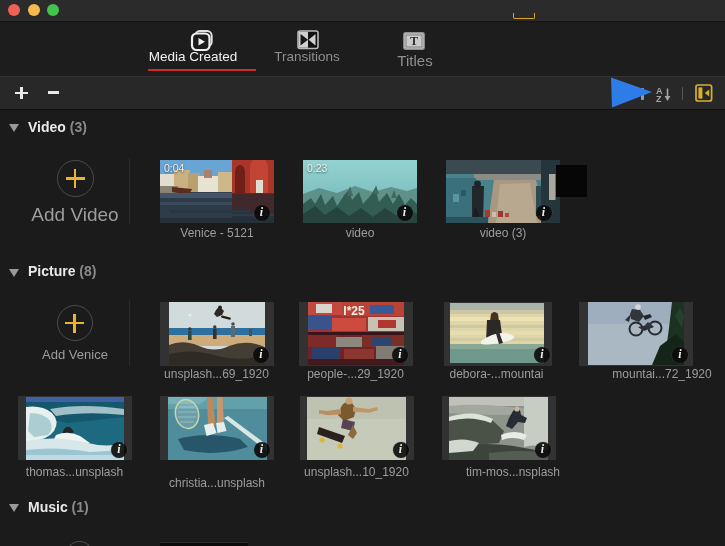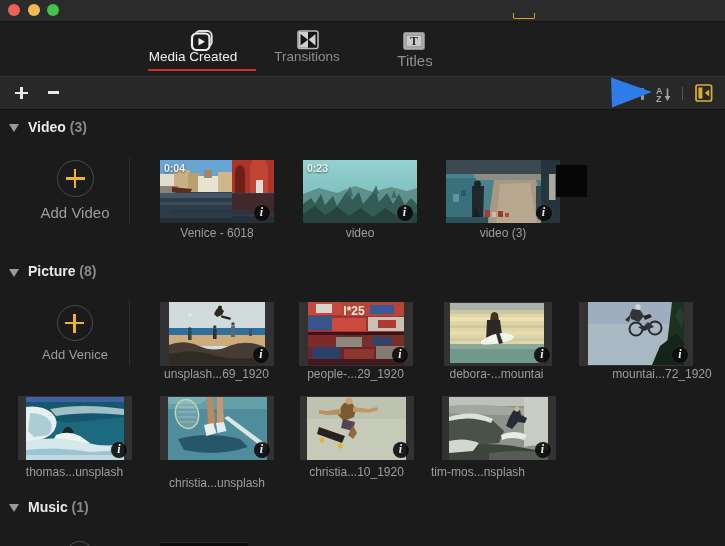--- a/index.html
+++ b/index.html
@@ -1,21 +1,21 @@
 <!DOCTYPE html>
 <html><head>
 <meta charset="utf-8">
 <style>
 *{margin:0;padding:0;box-sizing:border-box}
 html,body{width:725px;height:546px;overflow:hidden;background:#1b1b1b;font-family:"Liberation Sans",sans-serif}
 .abs{position:absolute}
 #stage{position:relative;width:725px;height:546px;overflow:hidden}
 .lbl{position:absolute;font-size:12px;color:#9d9d9d;white-space:nowrap;transform:translateX(-50%)}
 .ib{position:absolute;width:16px;height:16px;border-radius:50%;background:rgba(10,10,10,.9);color:#eee;font-family:"Liberation Serif",serif;font-style:italic;font-weight:bold;font-size:12px;text-align:center;line-height:15px;box-shadow:0 0 0 0.5px rgba(120,120,120,.35)}
-.dur{position:absolute;color:#f0f0f0;font-size:10.5px;font-weight:bold;text-shadow:0 1px 2px rgba(0,0,0,.55)}
+.dur{position:absolute;color:#f0f0f0;font-size:10.5px;font-weight:normal;text-shadow:0 1px 2px rgba(0,0,0,.55)}
 .hdr{position:absolute;font-size:14px;font-weight:bold;color:#e9e9e9}
 .hdr span{color:#8a8a8a;font-weight:bold}
 .tri{position:absolute;width:0;height:0;border-left:5.5px solid transparent;border-right:5.5px solid transparent;border-top:8px solid #9a9a9a}
 .tabtxt{position:absolute;font-size:13.5px;color:#8f8f8f;white-space:nowrap;transform:translateX(-50%)}
 .mi{position:absolute;font-size:18.5px;font-weight:bold;color:#d2d2d2;white-space:nowrap;transform:scaleX(.8);transform-origin:0 50%;line-height:22px;letter-spacing:.2px}
 </style>
 </head>
 <body>
 <div id="stage">
 
@@ -70,21 +70,21 @@
 <div class="abs" style="left:641px;top:88px;width:3px;height:12px;background:#9a9a9a;border-radius:1px"></div>
 
 <div class="abs" style="left:0;top:110px;width:725px;height:436px;background:#1b1b1b"></div>
 
 <div class="tri" style="left:9px;top:124px"></div>
 <div class="hdr" style="left:28px;top:119px">Video <span>(3)</span></div>
 
 <div class="abs" style="left:57px;top:160px;width:36.5px;height:36.5px;border:1.5px solid #4b4b4b;border-radius:50%"></div>
 <div class="abs" style="left:65.5px;top:177.2px;width:19px;height:2.8px;background:#eab42c"></div>
 <div class="abs" style="left:73.6px;top:169.1px;width:2.8px;height:19px;background:#eab42c"></div>
-<div class="lbl" style="left:75px;top:204px;font-size:15px">Add Video</div>
+<div class="lbl" style="left:75px;top:204px;font-size:19px">Add Video</div>
 <div class="abs" style="left:129px;top:158px;width:1px;height:66px;background:#2c2c2c"></div>
 
 <svg class="abs" style="left:160px;top:160px" width="114" height="63" viewBox="0 0 114 63" preserveAspectRatio="none">
   <rect width="114" height="63" fill="#31404e"></rect>
   <rect width="114" height="32" fill="#68a4d4"></rect>
   <rect x="0" y="14" width="16" height="18" fill="#e3ddd0"></rect>
   <rect x="14" y="10" width="16" height="22" fill="#c9b183"></rect>
   <rect x="28" y="13" width="12" height="19" fill="#b9a06e"></rect>
   <rect x="38" y="16" width="22" height="16" fill="#e8e2d2"></rect>
   <rect x="58" y="12" width="16" height="20" fill="#cdb88a"></rect>
@@ -98,21 +98,21 @@
   <rect y="33" width="114" height="30" fill="#2e3c49"></rect>
   <rect y="33" width="72" height="5" fill="#44556a"></rect>
   <path d="M72 34 h42 v20 h-42 Z" fill="#41282c"></path>
   <path d="M72 56 h42 v7 h-42 Z" fill="#27313c"></path>
   <path d="M0 42 h72 v3 h-72 Z" fill="#3c4b5c"></path>
   <path d="M10 50 h80 v3 h-80 Z" fill="#2a3644"></path>
   <path d="M0 58 h114 v5 h-114 Z" fill="#242f3a"></path>
 </svg>
 <div class="dur" style="left:164px;top:162px">0:04</div>
 <div class="ib" style="left:253.5px;top:204.5px">i</div>
-<div class="lbl" style="left:217px;top:225.5px">Venice - 6018</div>
+<div class="lbl" style="left:217px;top:225.5px">Venice - 5121</div>
 
 <svg class="abs" style="left:303px;top:160px" width="114" height="63" viewBox="0 0 114 63" preserveAspectRatio="none">
   <defs>
         <linearGradient id="sky2" x1="0" y1="0" x2="0" y2="1">
     <stop offset="0" stop-color="#93d2d0"></stop>
           <stop offset="1" stop-color="#6fb4b6"></stop>
   </linearGradient>
       </defs>
   <rect width="114" height="63" fill="url(#sky2)"></rect>
   <path d="M0 34 L16 28 L34 33 L52 26 L70 32 L88 27 L104 31 L114 28 V63 H0 Z" fill="#55857b" opacity=".8"></path>
@@ -289,38 +289,38 @@
   <circle cx="42" cy="4" r="3.6" fill="#c8a276"></circle>
   <path d="M46 10 l16 2 l8 -2 l1 3.2 l-9 2.6 l-16 -1 Z" fill="#c09868"></path>
   <path d="M34 12 l-14 2 l-8 -1 l0 3.4 l9 1.8 l13 -1 Z" fill="#b89060"></path>
   <path d="M36 22 l12 3 l-2 9 l-12 -3 Z" fill="#564454"></path>
   <path d="M12 30 l26 9 l-3 7 l-25 -9 Z" fill="#2a211d"></path>
   <circle cx="15" cy="43" r="2.6" fill="#d8b83a"></circle>
   <circle cx="33" cy="49" r="2.6" fill="#d8b83a"></circle>
   <path d="M46 28 l4 8 l-4 6 l-5 -4 Z" fill="#8c6a40"></path>
 </svg>
 <div class="ib" style="left:392.5px;top:441.5px">i</div>
-<div class="lbl" style="left:356.5px;top:464.5px">christia...10_1920</div>
+<div class="lbl" style="left:356.5px;top:464.5px">unsplash...10_1920</div>
 
 <svg class="abs" style="left:449px;top:396.5px" width="99" height="63" viewBox="0 0 99 63" preserveAspectRatio="none">
   <rect width="99" height="63" fill="#8e948c"></rect>
   <rect width="99" height="9" fill="#c0c2ba"></rect>
   <path d="M0 9 Q30 6 60 10 T99 9 V16 Q50 20 0 16 Z" fill="#a2a89e"></path>
   <path d="M75 0 H99 V52 Q86 46 75 50 Z" fill="#c8cdc4"></path>
   <path d="M0 22 Q20 14 42 22 L55 34 L50 46 L0 50 Z" fill="#4a5248"></path>
   <path d="M0 20 Q24 12 44 22 L42 26 Q22 18 0 24 Z" fill="#dde2da"></path>
   <path d="M64 14 q4 -4 7 -1 l1 5 l6 3 l-2 5 l-7 -1 l-6 7 l-6 -3 l3 -8 Z" fill="#262c33"></path>
   <circle cx="68" cy="12" r="2.6" fill="#c8b49a"></circle>
   <path d="M52 38 q14 -6 26 0 l-3 5 q-12 -4 -22 0 Z" fill="#e8ece6"></path>
   <path d="M0 50 Q40 44 70 50 T99 52 V63 H0 Z" fill="#3c443c"></path>
   <path d="M0 44 Q16 40 30 46 L24 54 L0 56 Z" fill="#d2d8d0"></path>
   <path d="M40 56 Q70 52 99 56 V63 H40 Z" fill="#555c54"></path>
 </svg>
 <div class="ib" style="left:534.5px;top:441.5px">i</div>
-<div class="lbl" style="left:478px;top:464.5px">tim-mos...nsplash</div>
+<div class="lbl" style="left:513px;top:464.5px">tim-mos...nsplash</div>
 
 <div class="tri" style="left:9px;top:503.5px"></div>
 <div class="hdr" style="left:28px;top:498.5px">Music <span>(1)</span></div>
 <div class="abs" style="left:67px;top:541px;width:25px;height:12px;border:1.5px solid #4b4b4b;border-radius:12px 12px 0 0;border-bottom:none"></div>
 <div class="abs" style="left:160px;top:542px;width:88px;height:4px;background:#0b0b0b;border-top:1px solid #2e2e2e"></div>
 
 <div class="abs" style="left:556px;top:165px;width:31px;height:32px;background:#060606"></div>
 <svg class="abs" style="left:595px;top:68px" width="62" height="48" viewBox="0 0 62 48">
   <path d="M16 9.5 L57 24 L17 39.5 Z" fill="#2d7ce8"></path>
 </svg>

